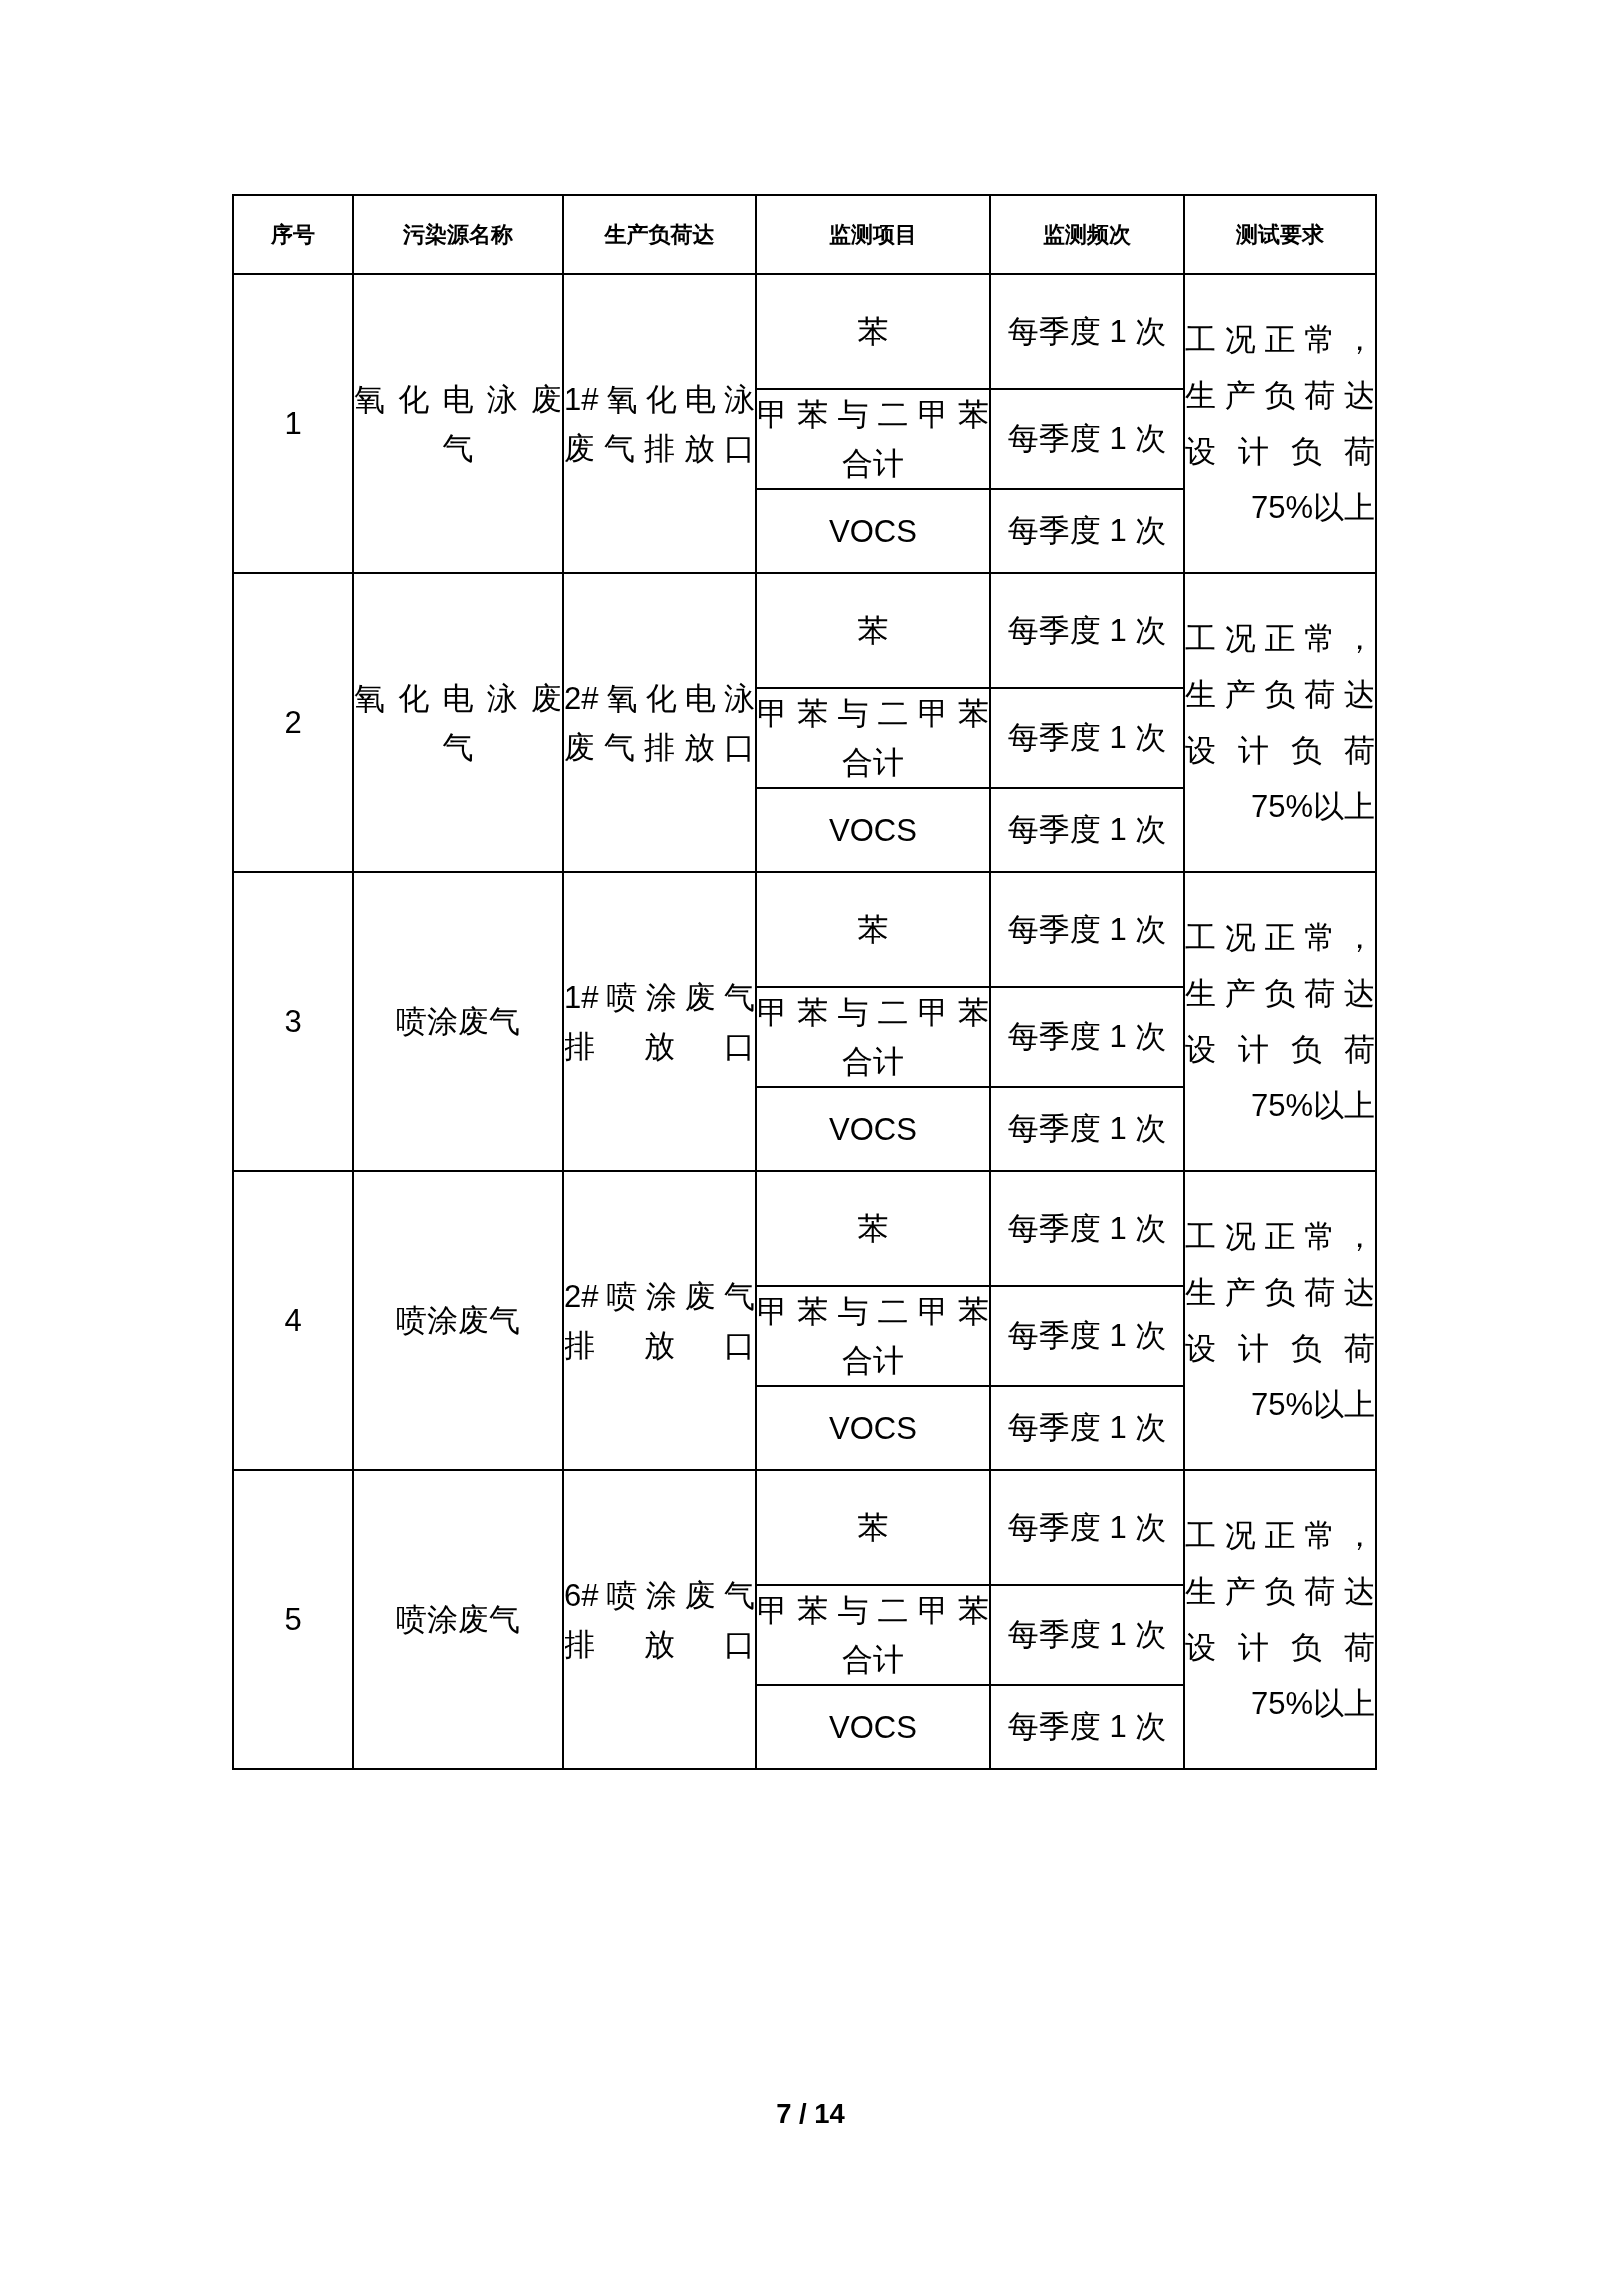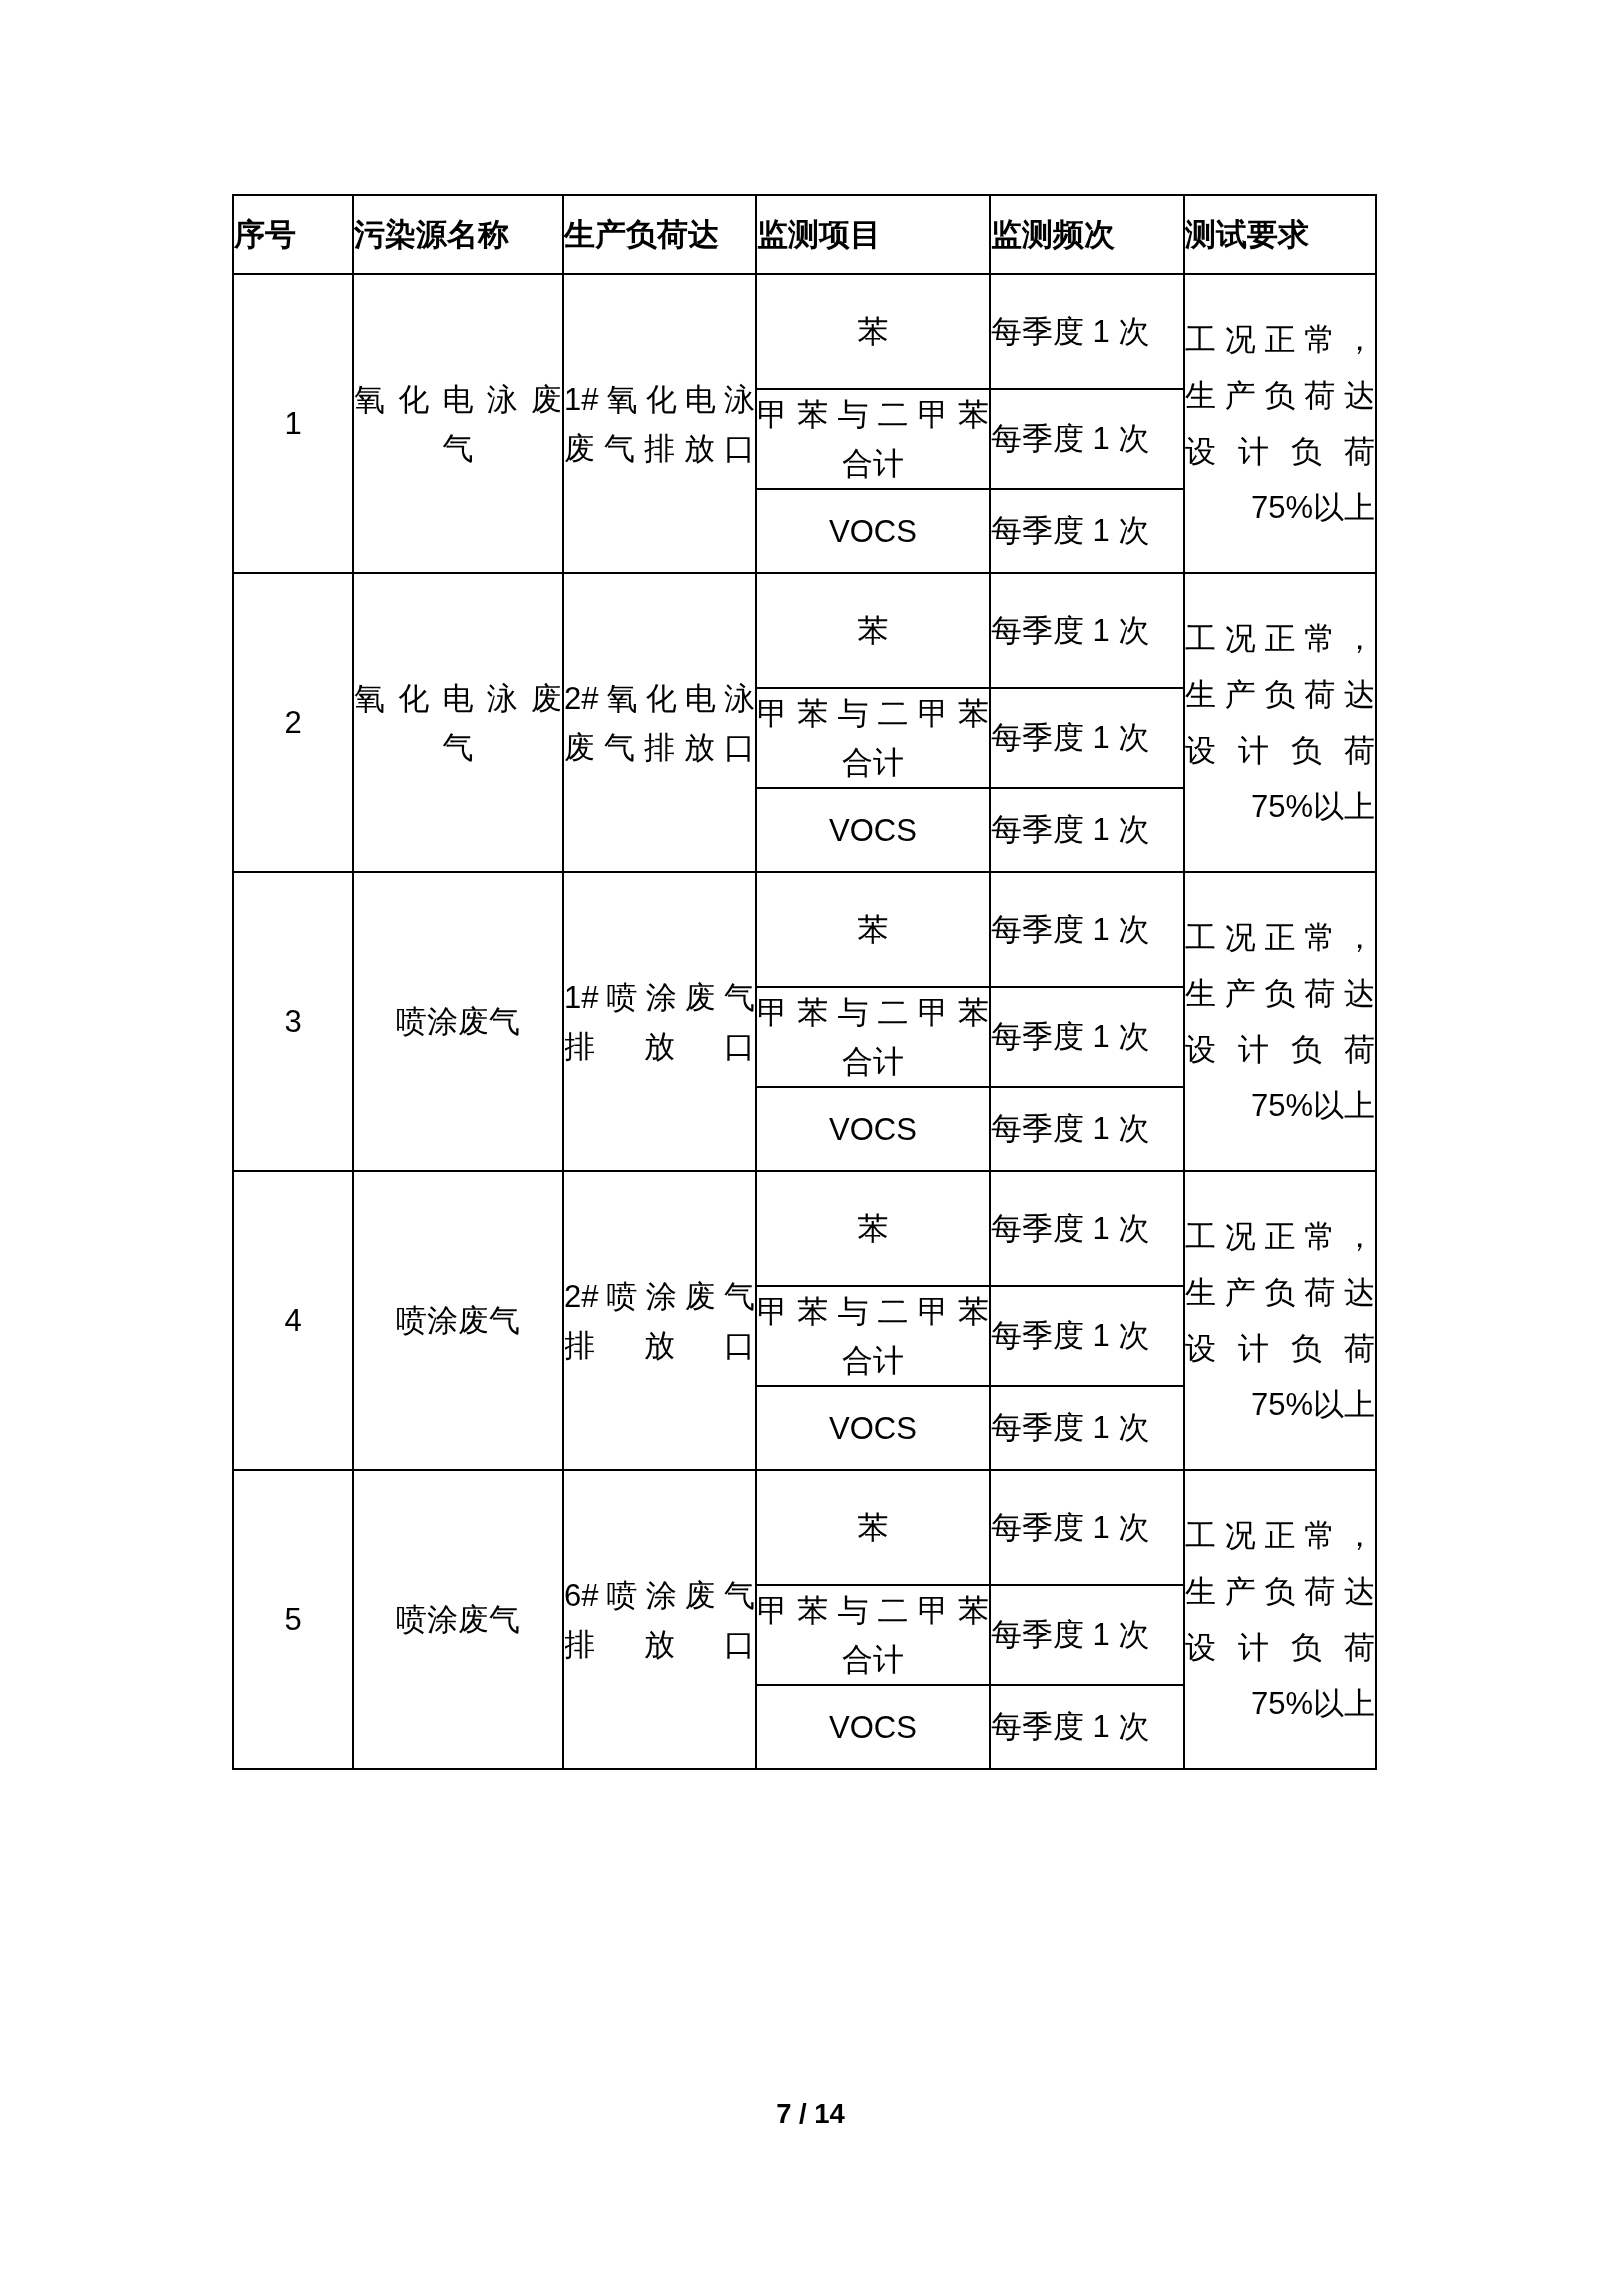--- a/index.html
+++ b/index.html
@@ -31,28 +31,28 @@
     padding: 0;
     vertical-align: middle;
     overflow: hidden;
   }
   tr.hrow { height: 79px; }
   tr.sr1  { height: 115px; }
   tr.sr2  { height: 92px; }
   tr.sr3  { height: 84px; }
   th {
     font-weight: bold;
-    font-size: 31px;
-    text-align: left;
+    font-size: 22px;
+    text-align: center;
   }
   .c-no   { text-align: center; }
   .c-source { padding: 0 21.6px; }
   .c-point  { padding: 0 11.8px; border-radius: 28px; }
   .c-item   { padding: 0 19.6px; }
-  .c-freq   { text-align: left; }
+  .c-freq   { text-align: center; }
   .c-req {
     vertical-align: top;
     padding: 5.9px 13.7px 0 13.7px;
   }
   .line {
     line-height: 49px;
     white-space: nowrap;
   }
   .rline {
     line-height: 56px;

